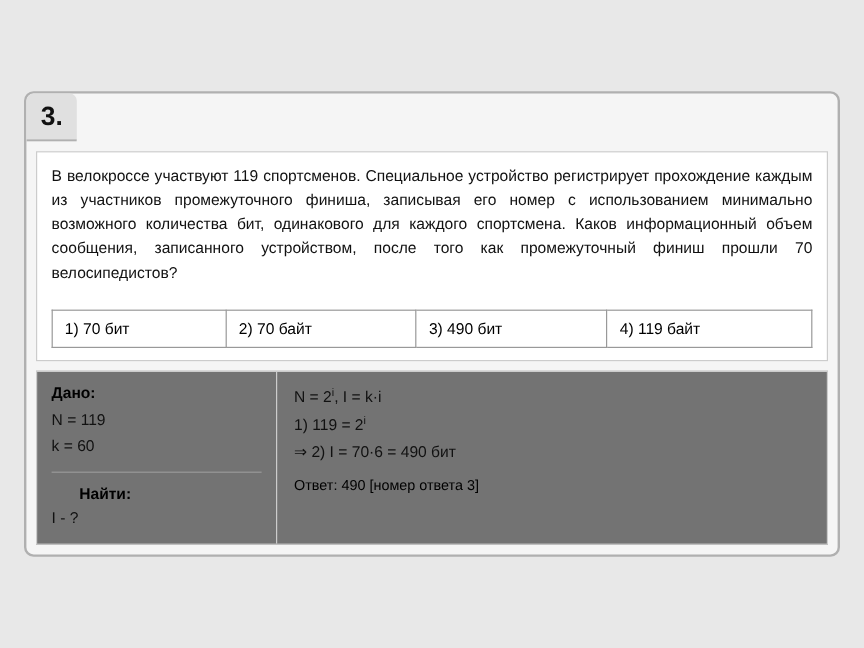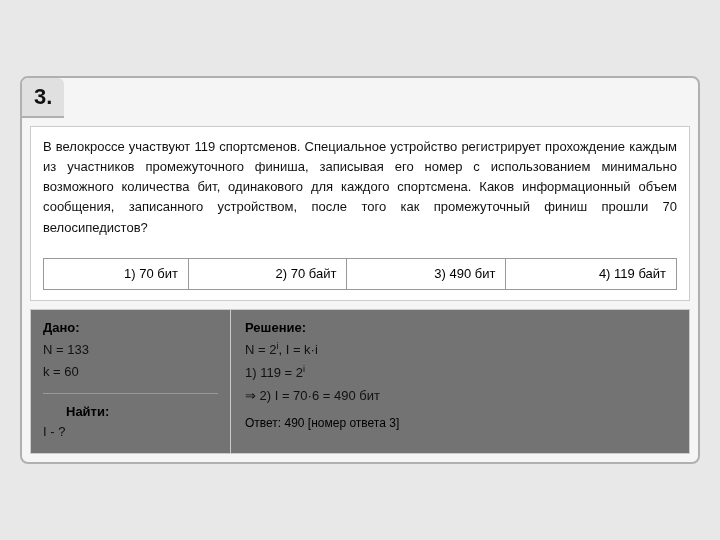--- a/index.html
+++ b/index.html
@@ -47,21 +47,21 @@
       margin-bottom: 20px;
     }
     .answers-table {
       width: 100%;
       border-collapse: collapse;
       margin-top: 4px;
     }
     .answers-table td {
       border: 1px solid #999;
       padding: 5px 10px;
-      text-align: right;
+      text-align: left;
       font-size: 13px;
       font-weight: normal;
     }
     .solution-block {
       display: flex;
       margin: 0 8px 8px 8px;
       border: 1px solid #ccc;
       background: #737373;
     }
     .given-col {
@@ -133,27 +133,26 @@
         <td>3) 490 бит</td>
         <td>4) 119 байт</td>
       </tr>
     </tbody>
       </table>
   </div>
 
   <div class="solution-block">
     <div class="given-col">
       <div class="given-title">Дано:</div>
-      <div class="given-text">N = 133</div>
+      <div class="given-text">N = 119</div>
       <div class="given-text">k = 60</div>
       <hr class="given-divider">
       <div class="find-title">Найти:</div>
       <div class="given-text">I - ?</div>
     </div>
     <div class="solution-col">
-      <div class="solution-title">Решение:</div>
       <div class="solution-text">N = 2<sup>i</sup>, I = k·i</div>
       <div class="solution-text">1) 119 = 2<sup>i</sup></div>
       <div class="solution-text">⇒ 2) I = 70·6 = 490 бит</div>
       <div class="answer-line">Ответ: 490 [номер ответа 3]</div>
     </div>
   </div>
 </div>
 
 </body></html>

